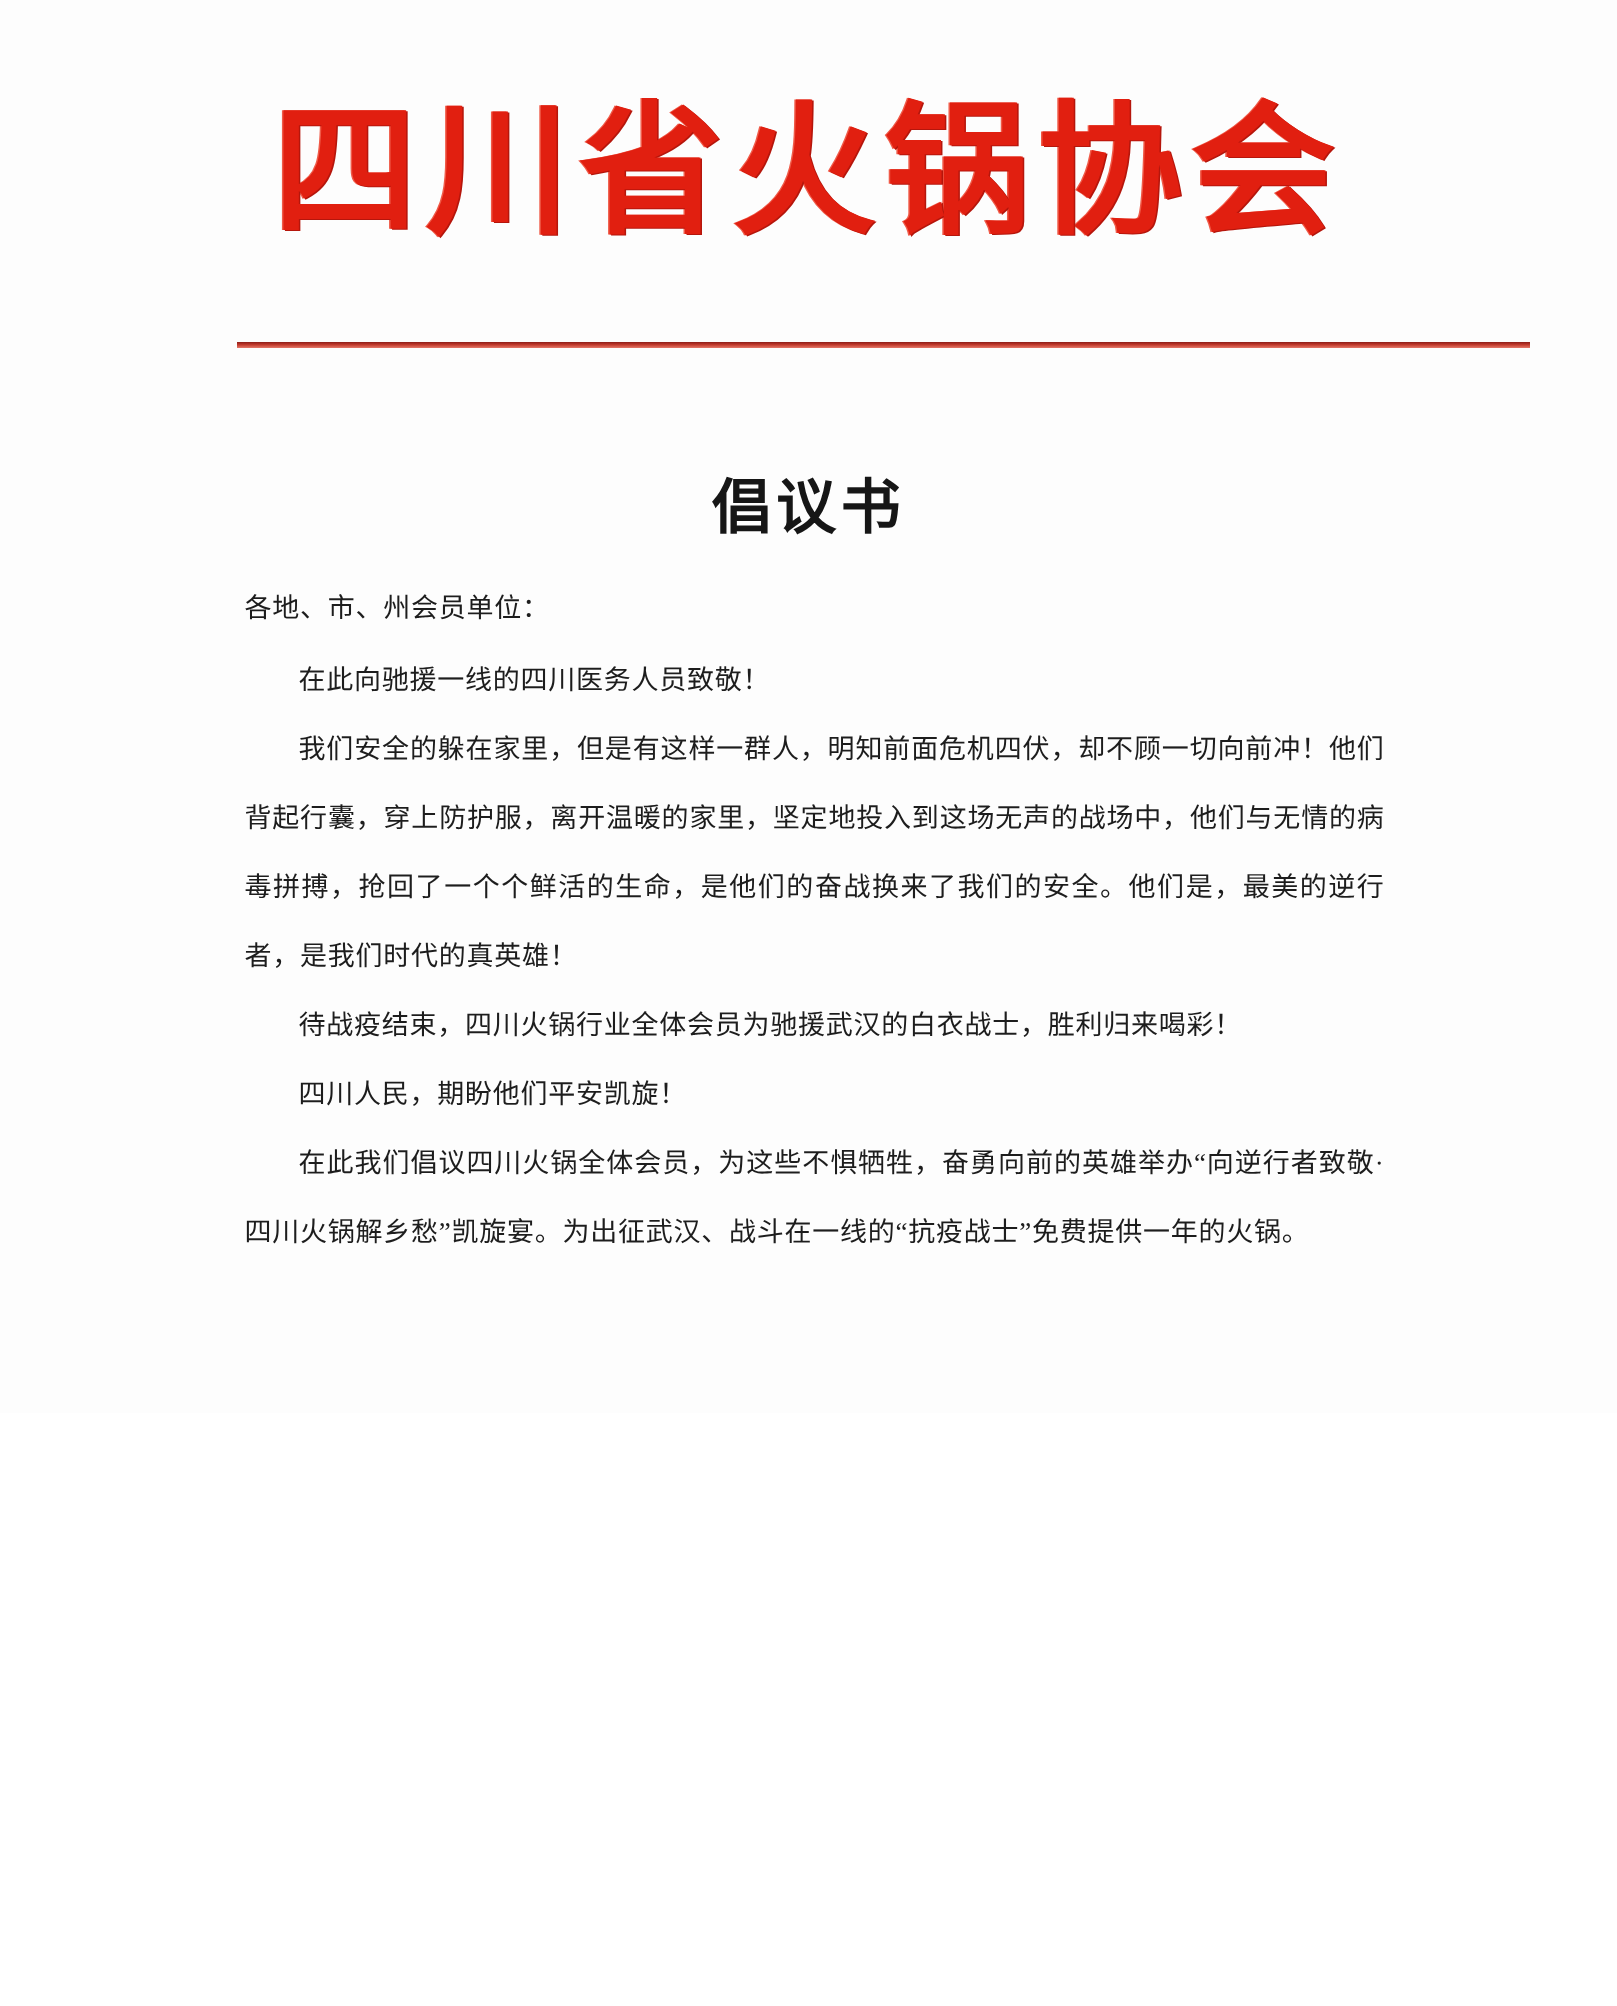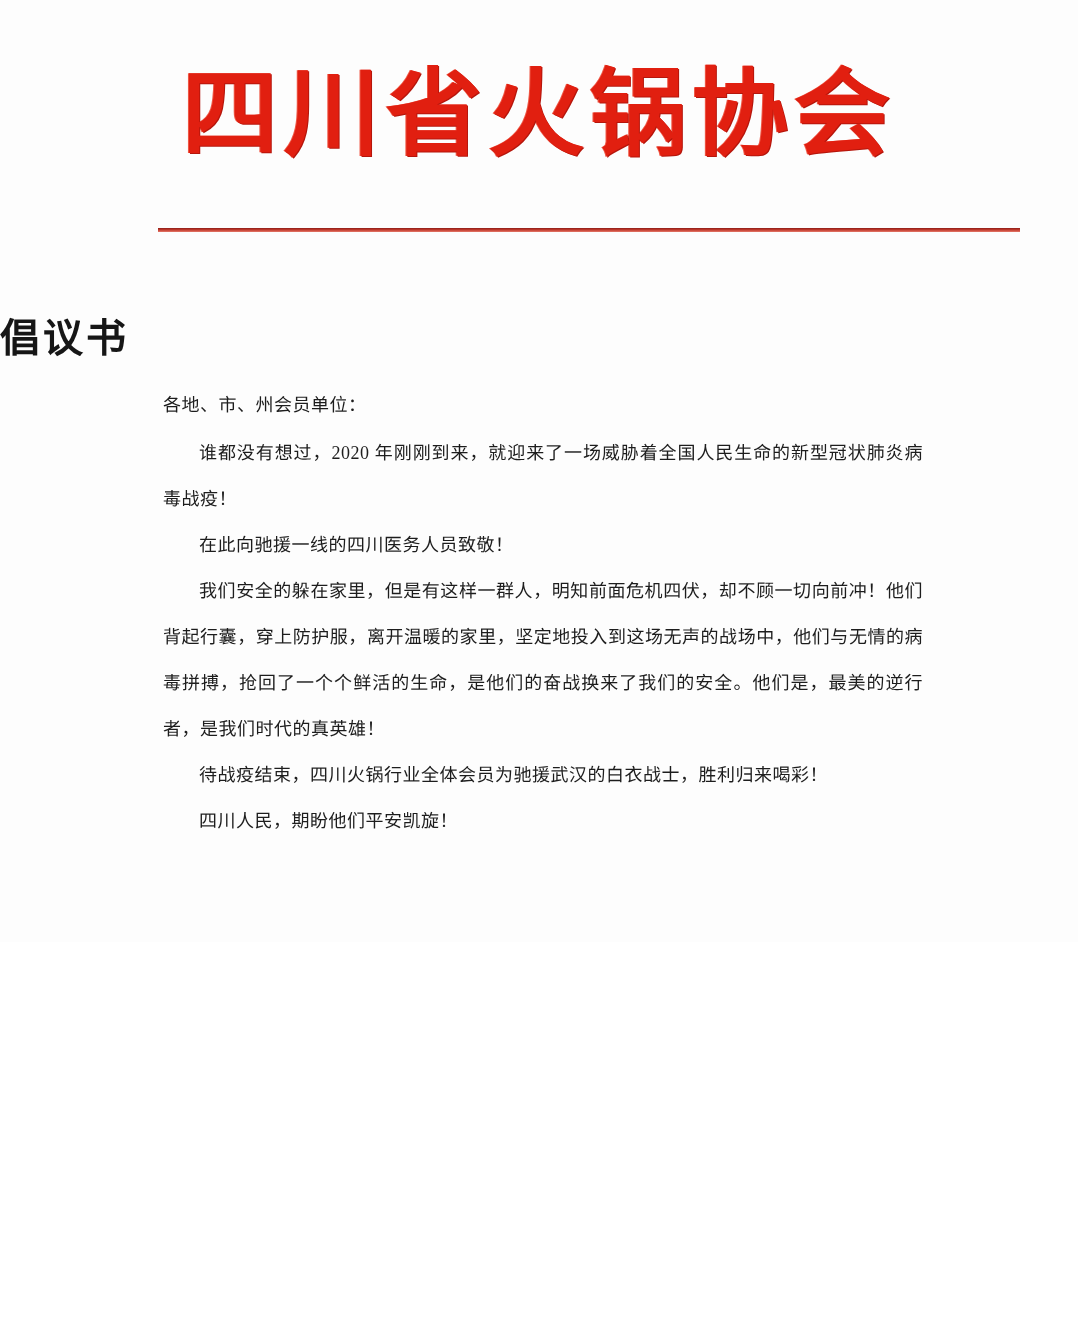--- a/index.html
+++ b/index.html
@@ -45,21 +45,21 @@
     height: 4px;
     background: linear-gradient(to bottom, #8d1d18 0%, #c0392b 45%, #e5786a 100%);
   }
 
   
   .doc-title {
     position: absolute;
     left: 0;
     top: 306px;
     width: 1078px;
-    text-align: left;
+    text-align: center;
     font-family: "DejaVu Sans", "Liberation Sans", sans-serif;
     font-size: 40px;
     font-weight: bold;
     letter-spacing: 3px;
     color: #161616;
   }
 
   
   .body-block {
     position: absolute;
@@ -134,25 +134,25 @@
 
   <div class="letterhead">
     <div class="letterhead-title">四川省火锅协会</div>
   </div>
   <div class="letterhead-rule"></div>
 
   <div class="doc-title">倡议书</div>
 
   <div class="body-block">
     <p class="salutation">各地、市、州会员单位：</p>
-    <p class="para">谁都没有想过，2020 年刚刚到来，就迎来了一场威胁着全国人民生命的新型冠状肺炎病毒战疫！</p>
     <p class="para">在此向驰援一线的四川医务人员致敬！</p>
     <p class="para">我们安全的躲在家里，但是有这样一群人，明知前面危机四伏，却不顾一切向前冲！他们背起行囊，穿上防护服，离开温暖的家里，坚定地投入到这场无声的战场中，他们与无情的病毒拼搏，抢回了一个个鲜活的生命，是他们的奋战换来了我们的安全。他们是，最美的逆行者，是我们时代的真英雄！</p>
     <p class="para">待战疫结束，四川火锅行业全体会员为驰援武汉的白衣战士，胜利归来喝彩！</p>
     <p class="para">四川人民，期盼他们平安凯旋！</p>
+    <p class="para">在此我们倡议四川火锅全体会员，为这些不惧牺牲，奋勇向前的英雄举办“向逆行者致敬·四川火锅解乡愁”凯旋宴。为出征武汉、战斗在一线的“抗疫战士”免费提供一年的火锅。</p>
   </div>
 
   <div class="seal">
     <svg viewBox="0 0 206 206" xmlns="http://www.w3.org/2000/svg">
       <defs>
         <path id="arcTop" d="M 30 103 A 73 73 0 0 1 176 103" fill="none"></path>
         <path id="arcBottom" d="M 36 103 A 67 67 0 0 0 170 103" fill="none"></path>
       </defs>
       <circle cx="103" cy="103" r="96" fill="none" stroke="#c1272d" stroke-width="6"></circle>
       <text font-family="&quot;DejaVu Sans&quot;, &quot;Liberation Sans&quot;, sans-serif" font-size="30" font-weight="bold" fill="#c1272d" letter-spacing="7">

